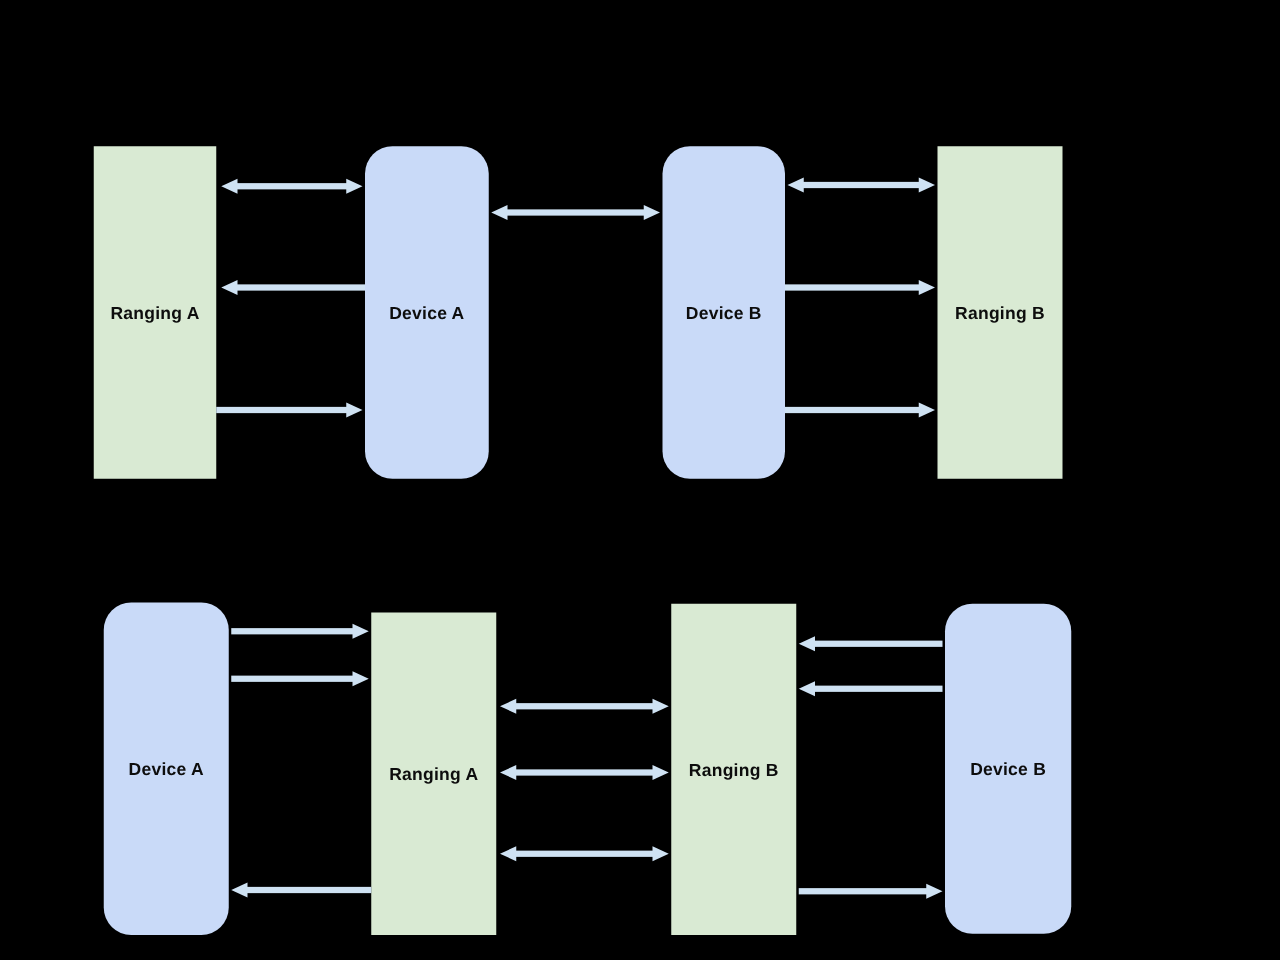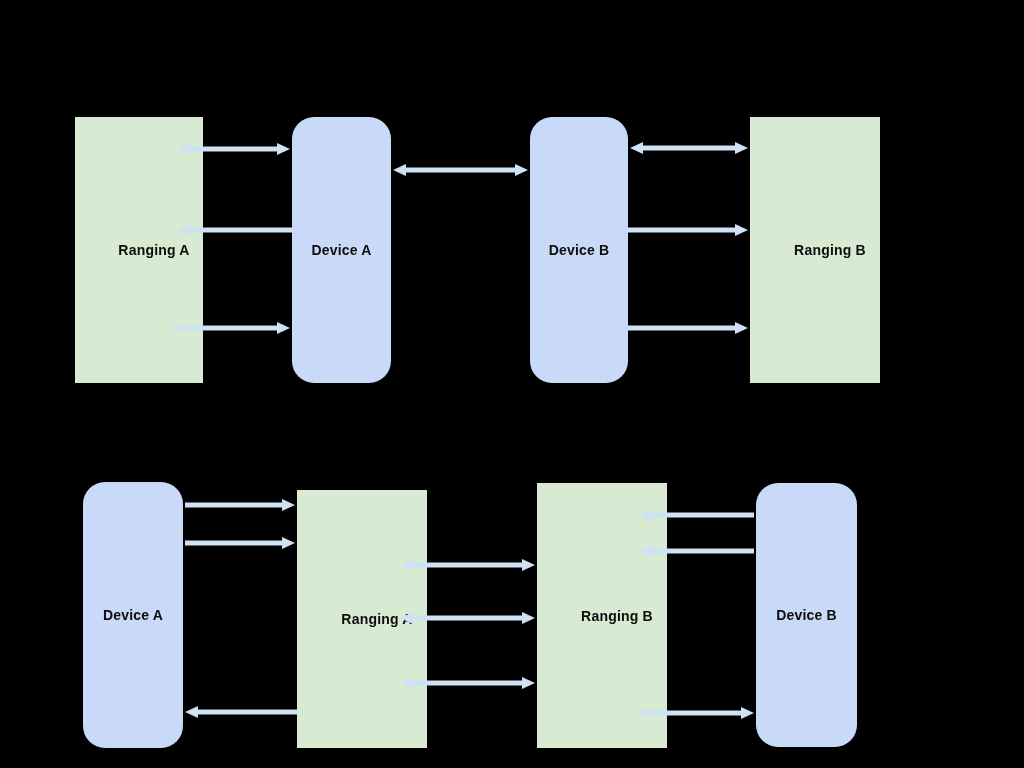--- a/index.html
+++ b/index.html
@@ -10,21 +10,21 @@
     overflow: hidden;
     font-family: "Liberation Sans", sans-serif;
   }
   .canvas { position: absolute; inset: 0; }
   .box {
     position: absolute;
     display: flex;
     align-items: center;
     justify-content: center;
   }
-  .box.ranging { background: #d9ead3; padding-left: 30px; }
+  .box.ranging { background: #d9ead3; }
   .box.device  { background: #c9daf8; border-radius: 22px; }
   .box-label {
     font-size: 14px;
     font-weight: bold;
     color: #0d0d0d;
     letter-spacing: 0.2px;
     white-space: nowrap;
   }
   .arrow { position: absolute; height: 12px; }
   .arrow .shaft {

